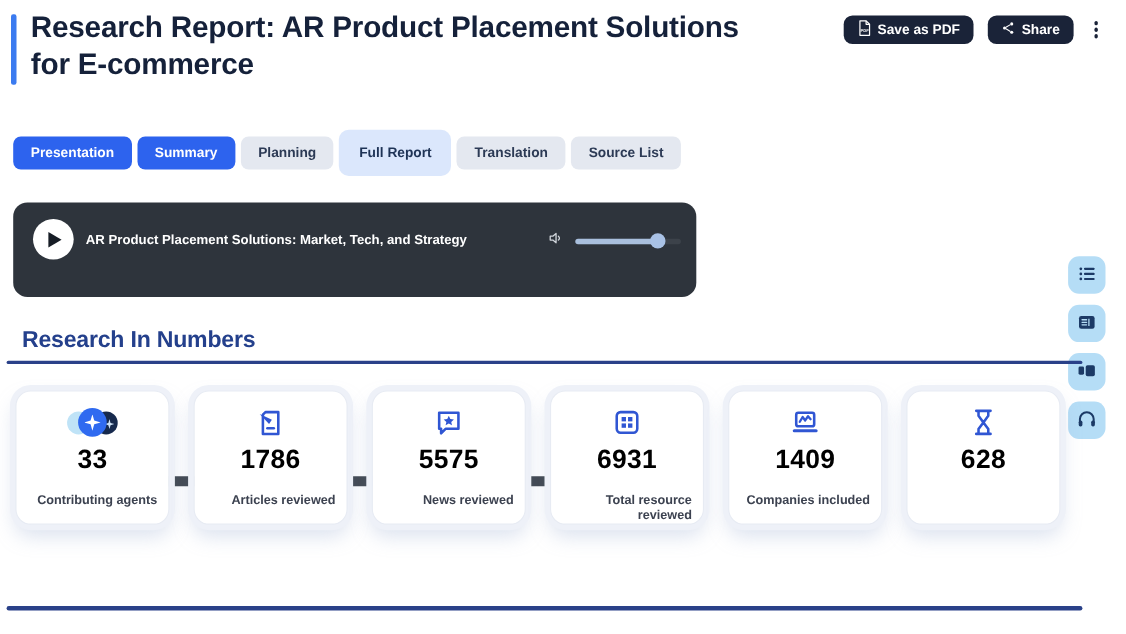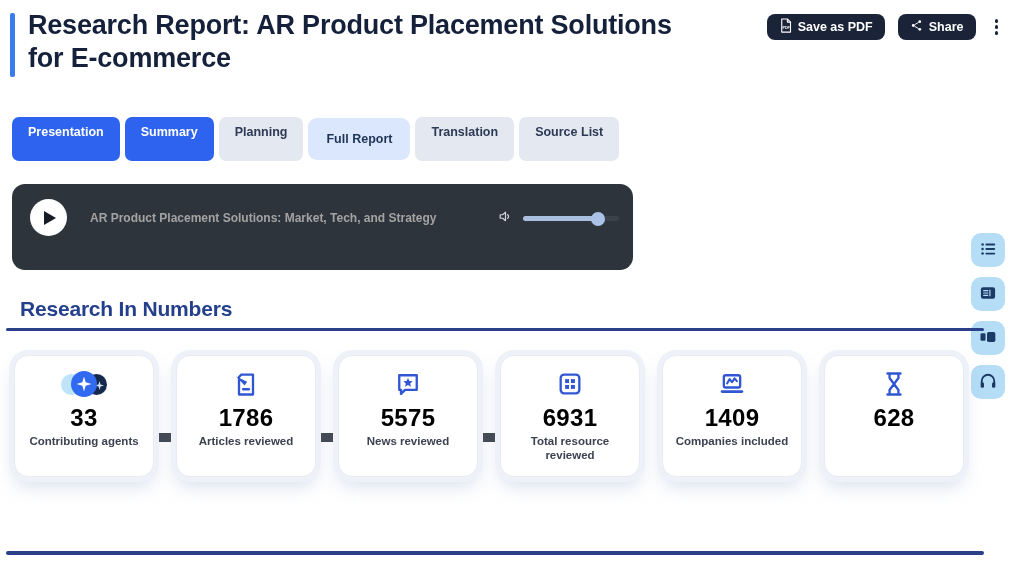--- a/index.html
+++ b/index.html
@@ -10,30 +10,30 @@
   
   .accent-bar { position:absolute; left:10px; top:13px; width:5px; height:64px; background:#3b7bf0; border-radius:2px; }
   .page-title { position:absolute; left:28px; top:9px; width:670px; font-size:27px; font-weight:700; color:#15213a; line-height:33px; letter-spacing:-0.2px; }
   .header-actions { position:absolute; top:14px; right:20px; display:flex; align-items:center; gap:13px; }
   .dark-btn { display:flex; align-items:center; gap:6px; background:#1a2338; color:#ffffff; border:none; border-radius:8px; height:26px; padding:0 12px; font-size:12.5px; font-weight:700; font-family:"Liberation Sans", sans-serif; cursor:pointer; }
   .kebab { display:flex; flex-direction:column; gap:2.5px; padding:4px 6px; cursor:pointer; }
   .kebab span { width:3.5px; height:3.5px; border-radius:50%; background:#1a2338; }
 
   
   .tabs { position:absolute; left:12px; top:118px; height:42px; display:flex; align-items:center; gap:5px; }
-  .tab { height:44px; line-height:30px; padding:0 16px; border-radius:7px; font-size:12.5px; font-weight:700; cursor:pointer; white-space:nowrap; }
+  .tab { height:30px; line-height:30px; padding:0 16px; border-radius:7px; font-size:12.5px; font-weight:700; cursor:pointer; white-space:nowrap; }
   .tab.blue { background:#2d63ee; color:#ffffff; }
   .tab.default { background:#e4e8f0; color:#2c3a55; }
   .tab.active { background:#dbe7fc; color:#1e3356; height:42px; line-height:42px; border-radius:9px; padding:0 18px; }
 
   
   .player { position:absolute; left:12px; top:184px; width:621px; height:86px; background:#2e343c; border-radius:13px; }
   .play-btn { position:absolute; left:18px; top:15px; width:37px; height:37px; border-radius:50%; background:#ffffff; display:grid; place-items:center; cursor:pointer; border:none; }
   .play-tri { width:0; height:0; border-top:7px solid transparent; border-bottom:7px solid transparent; border-left:12px solid #171d26; margin-left:3px; }
-  .track-title { position:absolute; left:66px; top:27px; width:370px; font-size:12px; font-weight:700; color:#a3a3a3; line-height:14px;margin-left:12px; }
+  .track-title { position:absolute; left:66px; top:27px; width:370px; font-size:12px; font-weight:700; color:#ffffff; line-height:14px; }
   .volume { position:absolute; right:14px; top:24px; display:flex; align-items:center; gap:9px; }
   .vol-track { position:relative; width:96px; height:5px; background:#3c424a; border-radius:3px; cursor:pointer; }
   .vol-fill { position:absolute; left:0; top:0; height:5px; width:76%; background:#a9bfdd; border-radius:3px; }
   .vol-thumb { position:absolute; top:-4.5px; left:68px; width:14px; height:14px; border-radius:50%; background:#a9c2e6; }
   .progress { position:absolute; left:18px; top:249px; width:547px; height:9px; background:#3e444c; border-radius:5px; cursor:pointer; }
   .time { position:absolute; right:14px; top:247px; font-size:11.5px; color:#e2e5e9; }
 
   
   .sec-heading { position:absolute; left:20px; font-size:21px; font-weight:700; color:#24408c; letter-spacing:-0.2px; }
   .h-numbers { top:297px; }
@@ -42,21 +42,21 @@
   .rule1 { top:328px; height:3px; }
   .rule2 { top:551px; height:4px; }
 
   
   .cards { position:absolute; left:14px; top:355px; display:flex; gap:22px; }
   .card { width:140px; height:122px; background:#ffffff; border:1px solid #e7ebf3; border-radius:14px;
           box-shadow:0 0 0 5px #eef1f8, 0 10px 18px rgba(150,170,205,0.35);
           display:flex; flex-direction:column; align-items:center; padding-top:13px; }
   .card-icon { height:30px; display:grid; place-items:center; }
   .stat-value { margin-top:5px; font-size:24px; font-weight:700; color:#000000; letter-spacing:0.3px; }
-  .stat-label { margin-top:2px; width:118px; text-align:center; font-size:11.5px; font-weight:600; color:#3c4250; line-height:14px; }
+  .stat-label { margin-top:16px; width:118px; text-align:right; font-size:11.5px; font-weight:600; color:#3c4250; line-height:14px; }
 
   
   .agents { position:relative; width:46px; height:28px; }
   .agents .c { position:absolute; border-radius:50%; }
   .agents .c-left  { left:0;  top:4px; width:21px; height:21px; background:#bfe3f7; }
   .agents .c-right { left:25px; top:4px; width:21px; height:21px; background:#16294d; }
   .agents .c-mid   { left:10px; top:1px; width:26px; height:26px; background:#2f6af0; display:grid; place-items:center; }
   .sparkle { background:#ffffff; clip-path:polygon(50% 0,61% 39%,100% 50%,61% 61%,50% 100%,39% 61%,0 50%,39% 39%); }
   .sparkle.big { width:15px; height:15px; }
   .sparkle.small { position:absolute; right:3px; top:7px; width:9px; height:9px; background:#cfe2f5; }

